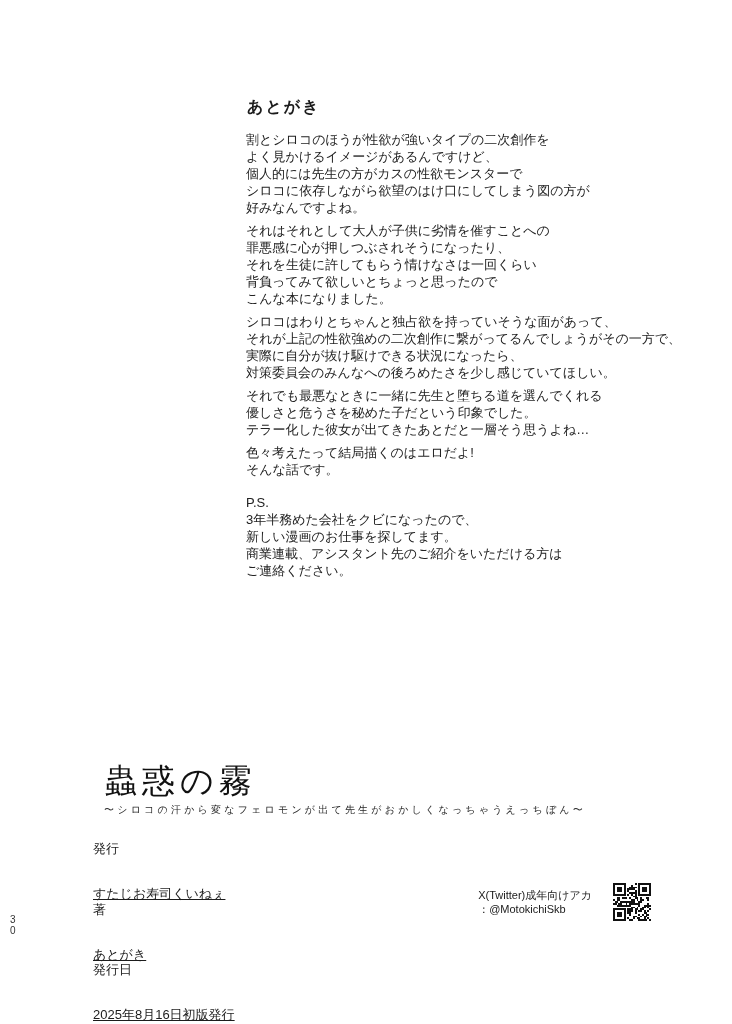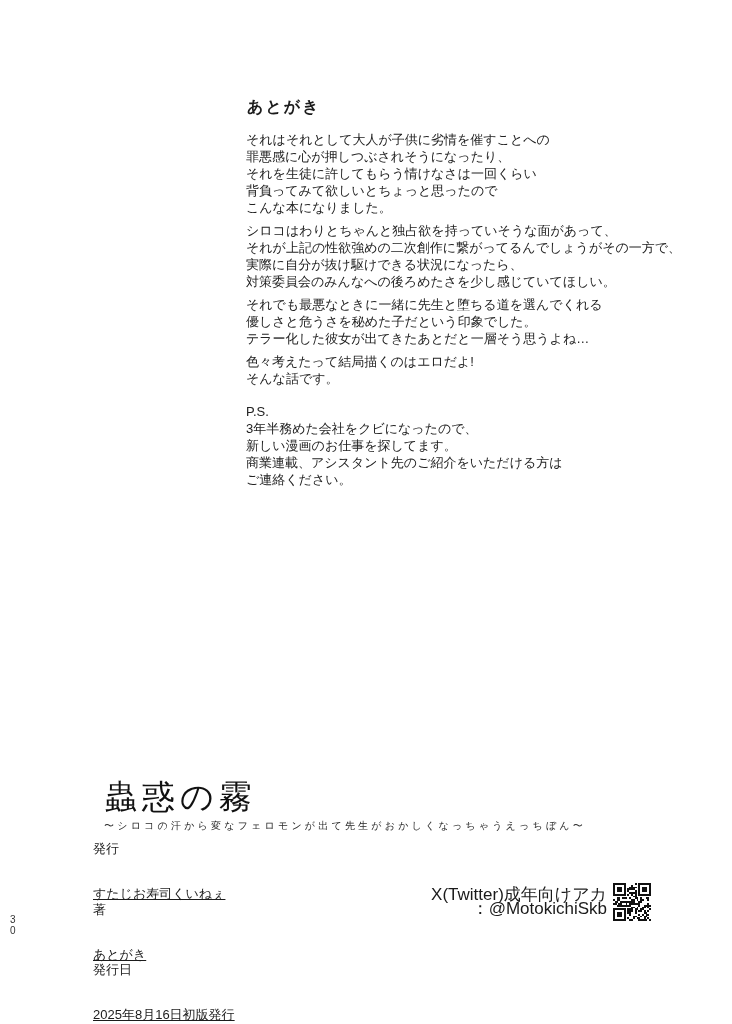--- a/index.html
+++ b/index.html
@@ -18,56 +18,56 @@
   }
   .afterword-body {
     position:absolute; left:246px; top:131px; width:450px;
     font-size:13px; line-height:17px; color:#222222;
   }
   .afterword-body p { margin:0 0 6px 0; }
   .afterword-body p.ps { margin-top:16px; }
   .book-title-block {
     position:absolute; left:104px; top:763px;
     font-family:"Liberation Serif","DejaVu Serif",serif;
-    margin-top:16px;
   }
   .book-title {
     font-size:33px; line-height:36px; letter-spacing:5px;
     color:#111111; font-weight:500;
   }
   .book-subtitle {
     margin-top:4px; font-size:10px; letter-spacing:3.2px; color:#2a2a2a;
   }
   .colophon {
     position:absolute; left:93px; top:841px;
     font-size:13px; line-height:15.5px;
   }
   .colophon-row { display:flex;flex-direction:column; }
   .colophon-label { width:45px; flex:0 0 45px; }
   .colophon-value { white-space:pre;text-decoration:underline; }
   .social {
-    position:absolute; right:125px; top:888px; text-align:right;
-    font-size:17px; line-height:14px; color:#1a1a1a;
+    position:absolute; right:140px; top:888px; text-align:left;
+    font-size:11px; line-height:14px; color:#1a1a1a;
   }
   .qr { position:absolute; left:613px; top:883px; width:38px; height:38px; }
   .qr svg { display:block; width:38px; height:38px; }
 </style>
 </head>
 <body>
 
 <div class="page">
 
   <div class="page-number">
     <div>3</div>
     <div>0</div>
   </div>
 
   <h1 class="afterword-heading">あとがき</h1>
 
   <div class="afterword-body">
+      <p>割とシロコのほうが性欲が強いタイプの二次創作を<br>よく見かけるイメージがあるんですけど、<br>個人的には先生の方がカスの性欲モンスターで<br>シロコに依存しながら欲望のはけ口にしてしまう図の方が<br>好みなんですよね。</p>
       <p>それはそれとして大人が子供に劣情を催すことへの<br>罪悪感に心が押しつぶされそうになったり、<br>それを生徒に許してもらう情けなさは一回くらい<br>背負ってみて欲しいとちょっと思ったので<br>こんな本になりました。</p>
       <p>シロコはわりとちゃんと独占欲を持っていそうな面があって、<br>それが上記の性欲強めの二次創作に繋がってるんでしょうがその一方で、<br>実際に自分が抜け駆けできる状況になったら、<br>対策委員会のみんなへの後ろめたさを少し感じていてほしい。</p>
       <p>それでも最悪なときに一緒に先生と堕ちる道を選んでくれる<br>優しさと危うさを秘めた子だという印象でした。<br>テラー化した彼女が出てきたあとだと一層そう思うよね…</p>
       <p>色々考えたって結局描くのはエロだよ!<br>そんな話です。</p>
       <p class="ps">P.S.<br>3年半務めた会社をクビになったので、<br>新しい漫画のお仕事を探してます。<br>商業連載、アシスタント先のご紹介をいただける方は<br>ご連絡ください。</p>
     </div>
 
   <div class="book-title-block">
     <div class="book-title">蟲惑の霧</div>
     <div class="book-subtitle">〜シロコの汗から変なフェロモンが出て先生がおかしくなっちゃうえっちぼん〜</div>

